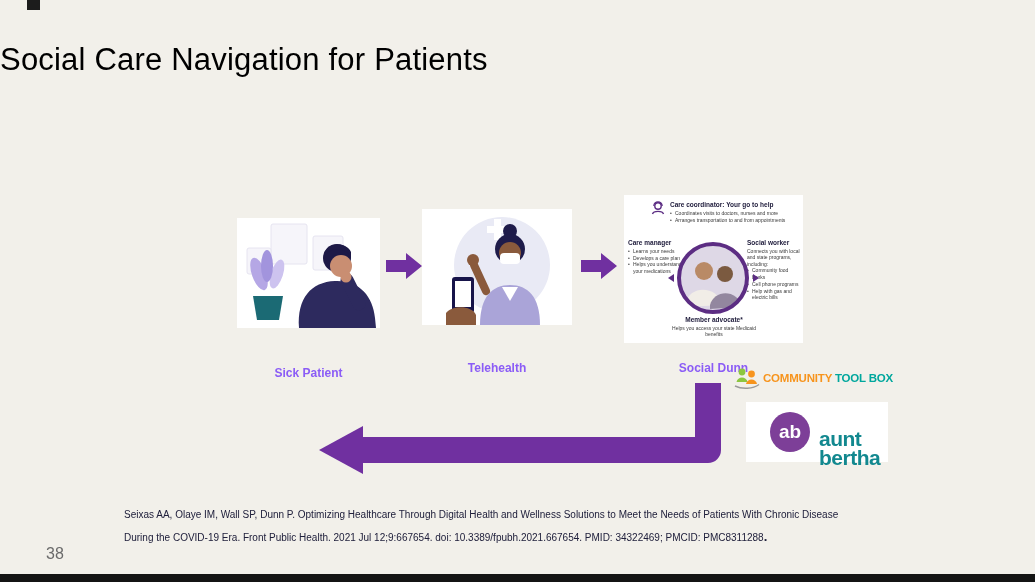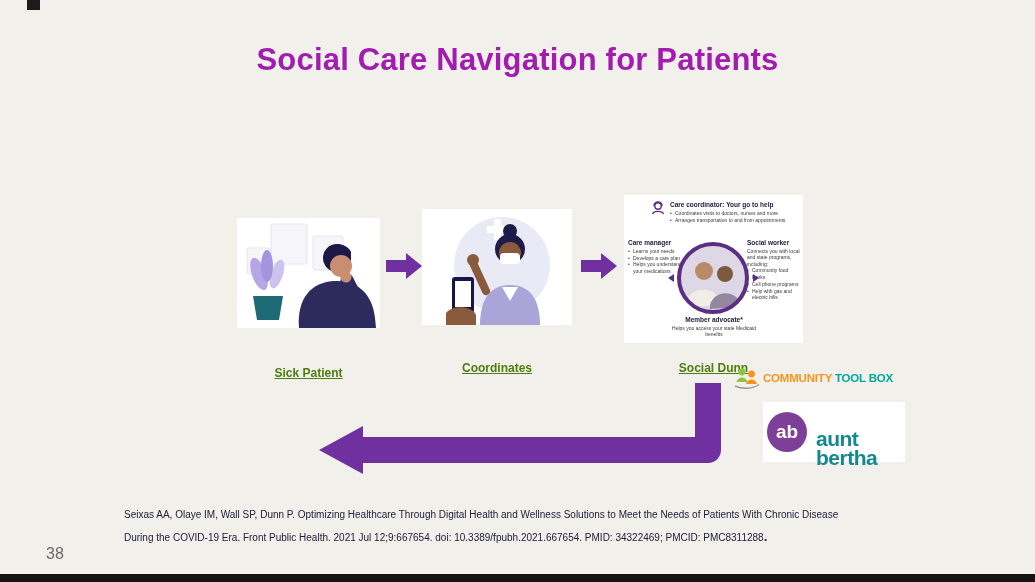--- a/index.html
+++ b/index.html
@@ -1,27 +1,27 @@
 <!DOCTYPE html>
 <html><head>
 <meta charset="utf-8">
 <style>
   html,body{margin:0;padding:0;background:#ffffff;}
   .slide{position:relative;width:1035px;height:582px;background:#f2f0ea;font-family:"Liberation Sans",sans-serif;overflow:hidden;}
   .top-mark{position:absolute;left:27px;top:0;width:13px;height:10px;background:#1c1c1c;}
   .bottom-bar{position:absolute;left:0;bottom:0;width:100%;height:8px;background:#141414;}
-  .title{position:absolute;left:0;top:42px;width:100%;text-align:center;font-size:31px;font-weight:bold;color:#a21caf;letter-spacing:.2px;}
+  .title{position:absolute;left:0;top:42px;width:100%;text-align:left;font-size:31px;font-weight:normal;color:#000000;letter-spacing:.2px;}
   .imgbox{position:absolute;background:#ffffff;}
   #sick{left:237px;top:218px;width:143px;height:110px;}
   #tele{left:422px;top:209px;width:150px;height:116px;}
   #social{left:624px;top:195px;width:179px;height:148px;overflow:hidden;}
   .flow-arrow{position:absolute;width:36px;height:26px;}
   #arrow1{left:386px;top:253px;}
   #arrow2{left:581px;top:253px;}
-  .step-label{position:absolute;font-size:12px;font-weight:bold;color:#4d7c0f;text-align:center;text-decoration:underline;}
+  .step-label{position:absolute;font-size:12px;font-weight:bold;color:#8b5cf6;text-align:center;}
   #lbl-sick{left:237px;top:366px;width:143px;}
   #lbl-tele{left:422px;top:361px;width:150px;}
   #lbl-social{left:624px;top:361px;width:179px;}
   .big-arrow{position:absolute;left:303px;top:383px;}
   
   .sc{position:absolute;color:#3a3a3a;}
   .sc-title{font-weight:bold;color:#23203f;font-size:6.5px;line-height:1.2;margin:0 0 1px 0;}
   .sc-text{font-size:5px;line-height:1.3;}
   .b-item{position:relative;padding-left:5px;font-size:5px;line-height:1.35;color:#3a3a3a;}
   .b-item::before{content:"\2022";position:absolute;left:0;top:0;}
@@ -32,21 +32,21 @@
   #sc-circle{position:absolute;left:52px;top:46px;}
   .sc-chev{position:absolute;width:0;height:0;}
   #chev-left{left:44px;top:79px;border-top:4px solid transparent;border-bottom:4px solid transparent;border-right:6px solid #5c2d83;}
   #chev-right{left:129px;top:79px;border-top:4px solid transparent;border-bottom:4px solid transparent;border-left:6px solid #5c2d83;}
   #sc-advocate{left:40px;top:121px;width:100px;text-align:center;}
   
   .ctb{position:absolute;left:734px;top:366px;display:flex;align-items:center;gap:3px;}
   .ctb-text{font-size:11.5px;font-weight:bold;letter-spacing:-0.2px;white-space:nowrap;}
   .ctb-orange{color:#f7941d;}
   .ctb-teal{color:#00a79d;}
-  .ab-box{position:absolute;left:763px;top:402px;width:142px;height:60px;background:#ffffff;display:flex;align-items:center;padding:0 4px;box-sizing:border-box;gap:9px;}
+  .ab-box{position:absolute;left:746px;top:402px;width:142px;height:60px;background:#ffffff;display:flex;align-items:center;padding:0 24px;box-sizing:border-box;gap:9px;}
   .ab-circle{width:40px;height:40px;border-radius:50%;background:#7d3f98;color:#ffffff;display:flex;align-items:center;justify-content:center;font-size:19px;font-weight:bold;flex:0 0 auto;}
   .ab-text{font-size:21px;font-weight:bold;color:#12888f;line-height:0.92;letter-spacing:-0.5px;margin-top:32px;}
   .citation{position:absolute;left:124px;top:504px;width:720px;font-size:10px;color:#20203c;line-height:22px;}
   .cite-period{font-weight:bold;font-size:13px;}
   .page-num{position:absolute;left:46px;top:545px;font-size:16px;color:#6a6a6a;}
 </style>
 </head>
 <body>
 
 <div class="slide">
@@ -158,21 +158,21 @@
     <div class="sc-chev" id="chev-left"></div>
     <div class="sc-chev" id="chev-right"></div>
 
     <div class="sc" id="sc-advocate">
       <div class="sc-title">Member advocate*</div>
       <div class="sc-text">Helps you access your state Medicaid benefits</div>
     </div>
   </div>
 
   <div class="step-label" id="lbl-sick">Sick Patient</div>
-  <div class="step-label" id="lbl-tele">Coordinates</div>
+  <div class="step-label" id="lbl-tele">Telehealth</div>
   <div class="step-label" id="lbl-social">Social Dunn</div>
 
   <svg class="big-arrow" width="425" height="100" viewBox="0 0 425 100">
     <path d="M405 0 L405 67 L58 67" fill="none" stroke="#7030a0" stroke-width="26" stroke-linejoin="round"></path>
     <polygon points="16,67 60,43 60,91" fill="#7030a0"></polygon>
   </svg>
 
   <div class="ctb">
     <svg width="26" height="24" viewBox="0 0 26 24">
       <circle cx="8" cy="6" r="3.4" fill="#8dc63f"></circle>

